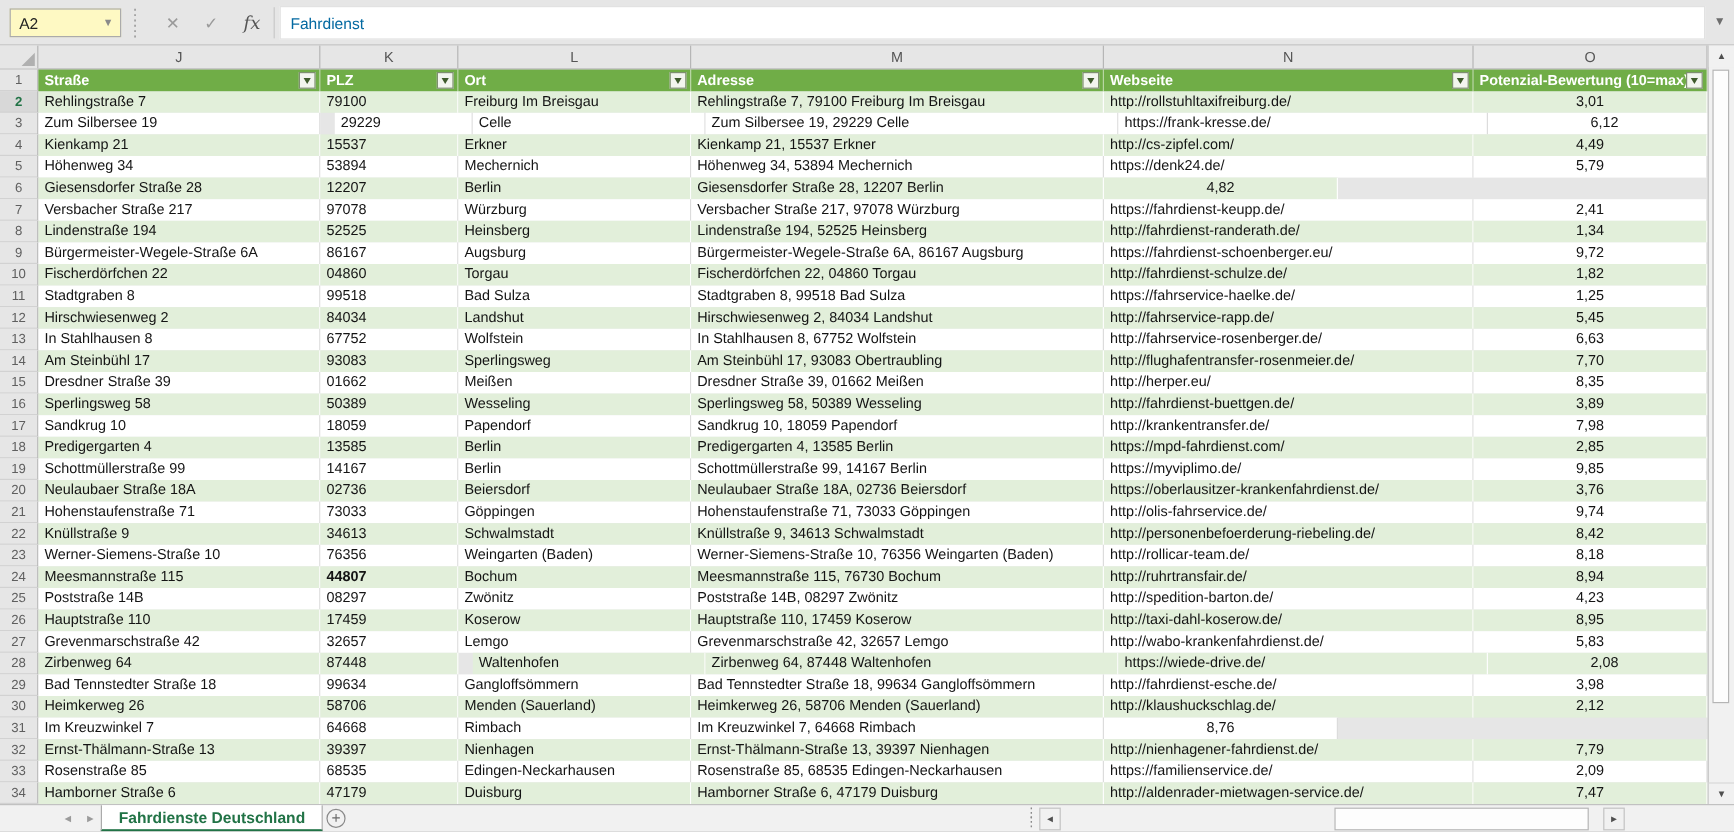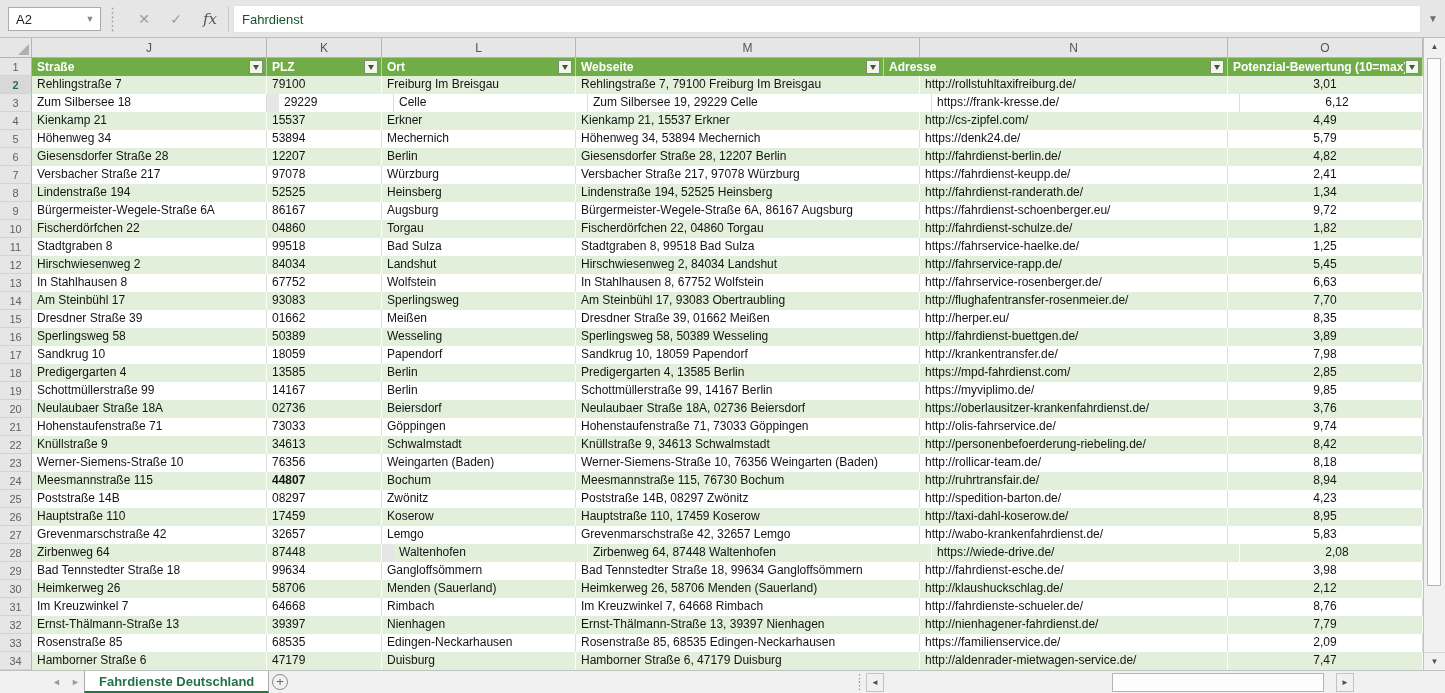--- a/index.html
+++ b/index.html
@@ -4,31 +4,31 @@
 <style>
   * { margin:0; padding:0; box-sizing:border-box; }
   html,body { background:#cfcfcf; }
   #app {
     position:relative; width:1445px; height:693px; overflow:hidden;
     background:#E6E6E6; font-family:"Liberation Sans", sans-serif;
     -webkit-font-smoothing:antialiased;
   }
   
   .formula-bar { position:absolute; top:0; left:0; width:1445px; height:38px; background:#E6E6E6; border-bottom:1px solid #BDBDBD; }
-  .name-box { position:absolute; left:8px; top:7px; width:93px; height:24px; background:#ffffff; border:1px solid #ABABAB; display:flex; align-items:center; }
+  .name-box { position:absolute; left:8px; top:7px; width:93px; height:24px; background:#fef9c3; border:1px solid #ABABAB; display:flex; align-items:center; }
   .name-box .nb-text { flex:1; padding-left:7px; font-size:13px; color:#222; }
   .name-box .nb-chev { width:20px; text-align:center; color:#8a8a8a; font-size:9px; }
   .fb-dots { position:absolute; left:106px; top:6px; width:12px; height:26px; color:#9a9a9a; font-size:13px; letter-spacing:0; line-height:13px; text-align:center; }
   .fb-btn { position:absolute; top:7px; height:24px; width:28px; display:flex; align-items:center; justify-content:center; font-size:14px; color:#9a9a9a; }
   .fb-x { left:130px; }
   .fb-check { left:162px; }
   .fb-fx { left:196px; color:#555; font-family:"DejaVu Serif", serif; font-style:italic; font-size:15px; }
   .fb-divider { position:absolute; left:228px; top:6px; width:1px; height:26px; background:#C9C9C9; }
   .formula-field { position:absolute; left:233px; top:5px; height:28px; right:24px; background:#fff; border:1px solid #E2E2E2; display:flex; align-items:center; }
-  .formula-field .f-text { padding-left:8px; font-size:13px; color:#14532d; }
+  .formula-field .f-text { padding-left:8px; font-size:13px; color:#0369a1; }
   .fb-expand { position:absolute; right:3px; top:10px; width:18px; height:18px; color:#6e6e6e; font-size:10px; text-align:center; line-height:18px; }
   
   .col-strip { position:absolute; top:38px; left:0; width:1423px; height:20px; background:#E6E6E6; border-bottom:1px solid #B4B4B4; display:flex; }
   .corner-cell { position:relative; width:32px; height:19px; border-right:1px solid #B6B6B6; background:#E6E6E6; }
   .corner-cell .tri { position:absolute; right:2px; bottom:2px; width:0; height:0; border-left:11px solid transparent; border-bottom:11px solid #B0B0B0; }
   .col-letter { height:19px; border-right:1px solid #B6B6B6; display:flex; align-items:center; justify-content:center; font-size:12px; color:#555; }
   
   .grid { position:absolute; top:58px; left:0; width:1423px; }
   .hrow, .drow { display:flex; height:18px; }
   .gutter { width:32px; background:#E6E6E6; border-right:1px solid #B6B6B6; border-bottom:1px solid #D2D2D2; font-size:11px; color:#5F5F5F; display:flex; align-items:center; justify-content:center; flex:none; }
@@ -95,42 +95,42 @@
         <div class="gutter">1</div>
         <div class="hcell" style="width: 235px;"><span>Straße</span><div class="filter-btn">
             <div class="fb-tri"></div>
           </div></div>
         <div class="hcell" style="width: 115px;"><span>PLZ</span><div class="filter-btn">
             <div class="fb-tri"></div>
           </div></div>
         <div class="hcell" style="width: 194px;"><span>Ort</span><div class="filter-btn">
             <div class="fb-tri"></div>
           </div></div>
+        <div class="hcell" style="width: 344px;"><span>Adresse</span><div class="filter-btn">
+            <div class="fb-tri"></div>
+          </div></div>
         <div class="hcell" style="width: 308px;"><span>Webseite</span><div class="filter-btn">
-            <div class="fb-tri"></div>
-          </div></div>
-        <div class="hcell" style="width: 344px;"><span>Adresse</span><div class="filter-btn">
             <div class="fb-tri"></div>
           </div></div>
         <div class="hcell" style="width: 195px;"><span>Potenzial-Bewertung (10=max)</span><div class="filter-btn">
             <div class="fb-tri"></div>
           </div></div>
       </div>
       <div class="drow band">
         <div class="gutter active">2</div>
         <div class="dcell" style="width: 235px;">Rehlingstraße 7</div>
         <div class="dcell" style="width: 115px;">79100</div>
         <div class="dcell" style="width: 194px;">Freiburg Im Breisgau</div>
         <div class="dcell" style="width: 344px;">Rehlingstraße 7, 79100 Freiburg Im Breisgau</div>
         <div class="dcell" style="width: 308px;">http://rollstuhltaxifreiburg.de/</div>
         <div class="dcell center" style="width: 195px;">3,01</div>
       </div>
       <div class="drow plain">
         <div class="gutter">3</div>
-        <div class="dcell" style="width: 235px;">Zum Silbersee 18</div>
+        <div class="dcell" style="width: 235px;">Zum Silbersee 19</div>
         <div class="dcell" style="width: 115px; margin-left: 12px;">29229</div>
         <div class="dcell" style="width: 194px;">Celle</div>
         <div class="dcell" style="width: 344px;">Zum Silbersee 19, 29229 Celle</div>
         <div class="dcell" style="width: 308px;">https://frank-kresse.de/</div>
         <div class="dcell center" style="width: 195px;">6,12</div>
       </div>
       <div class="drow band">
         <div class="gutter">4</div>
         <div class="dcell" style="width: 235px;">Kienkamp 21</div>
         <div class="dcell" style="width: 115px;">15537</div>
@@ -147,21 +147,20 @@
         <div class="dcell" style="width: 344px;">Höhenweg 34, 53894 Mechernich</div>
         <div class="dcell" style="width: 308px;">https://denk24.de/</div>
         <div class="dcell center" style="width: 195px;">5,79</div>
       </div>
       <div class="drow band">
         <div class="gutter">6</div>
         <div class="dcell" style="width: 235px;">Giesensdorfer Straße 28</div>
         <div class="dcell" style="width: 115px;">12207</div>
         <div class="dcell" style="width: 194px;">Berlin</div>
         <div class="dcell" style="width: 344px;">Giesensdorfer Straße 28, 12207 Berlin</div>
-        <div class="dcell" style="width: 308px;">http://fahrdienst-berlin.de/</div>
         <div class="dcell center" style="width: 195px;">4,82</div>
       </div>
       <div class="drow plain">
         <div class="gutter">7</div>
         <div class="dcell" style="width: 235px;">Versbacher Straße 217</div>
         <div class="dcell" style="width: 115px;">97078</div>
         <div class="dcell" style="width: 194px;">Würzburg</div>
         <div class="dcell" style="width: 344px;">Versbacher Straße 217, 97078 Würzburg</div>
         <div class="dcell" style="width: 308px;">https://fahrdienst-keupp.de/</div>
         <div class="dcell center" style="width: 195px;">2,41</div>
@@ -372,21 +371,20 @@
         <div class="dcell" style="width: 344px;">Heimkerweg 26, 58706 Menden (Sauerland)</div>
         <div class="dcell" style="width: 308px;">http://klaushuckschlag.de/</div>
         <div class="dcell center" style="width: 195px;">2,12</div>
       </div>
       <div class="drow plain">
         <div class="gutter">31</div>
         <div class="dcell" style="width: 235px;">Im Kreuzwinkel 7</div>
         <div class="dcell" style="width: 115px;">64668</div>
         <div class="dcell" style="width: 194px;">Rimbach</div>
         <div class="dcell" style="width: 344px;">Im Kreuzwinkel 7, 64668 Rimbach</div>
-        <div class="dcell" style="width: 308px;">http://fahrdienste-schueler.de/</div>
         <div class="dcell center" style="width: 195px;">8,76</div>
       </div>
       <div class="drow band">
         <div class="gutter">32</div>
         <div class="dcell" style="width: 235px;">Ernst-Thälmann-Straße 13</div>
         <div class="dcell" style="width: 115px;">39397</div>
         <div class="dcell" style="width: 194px;">Nienhagen</div>
         <div class="dcell" style="width: 344px;">Ernst-Thälmann-Straße 13, 39397 Nienhagen</div>
         <div class="dcell" style="width: 308px;">http://nienhagener-fahrdienst.de/</div>
         <div class="dcell center" style="width: 195px;">7,79</div>

